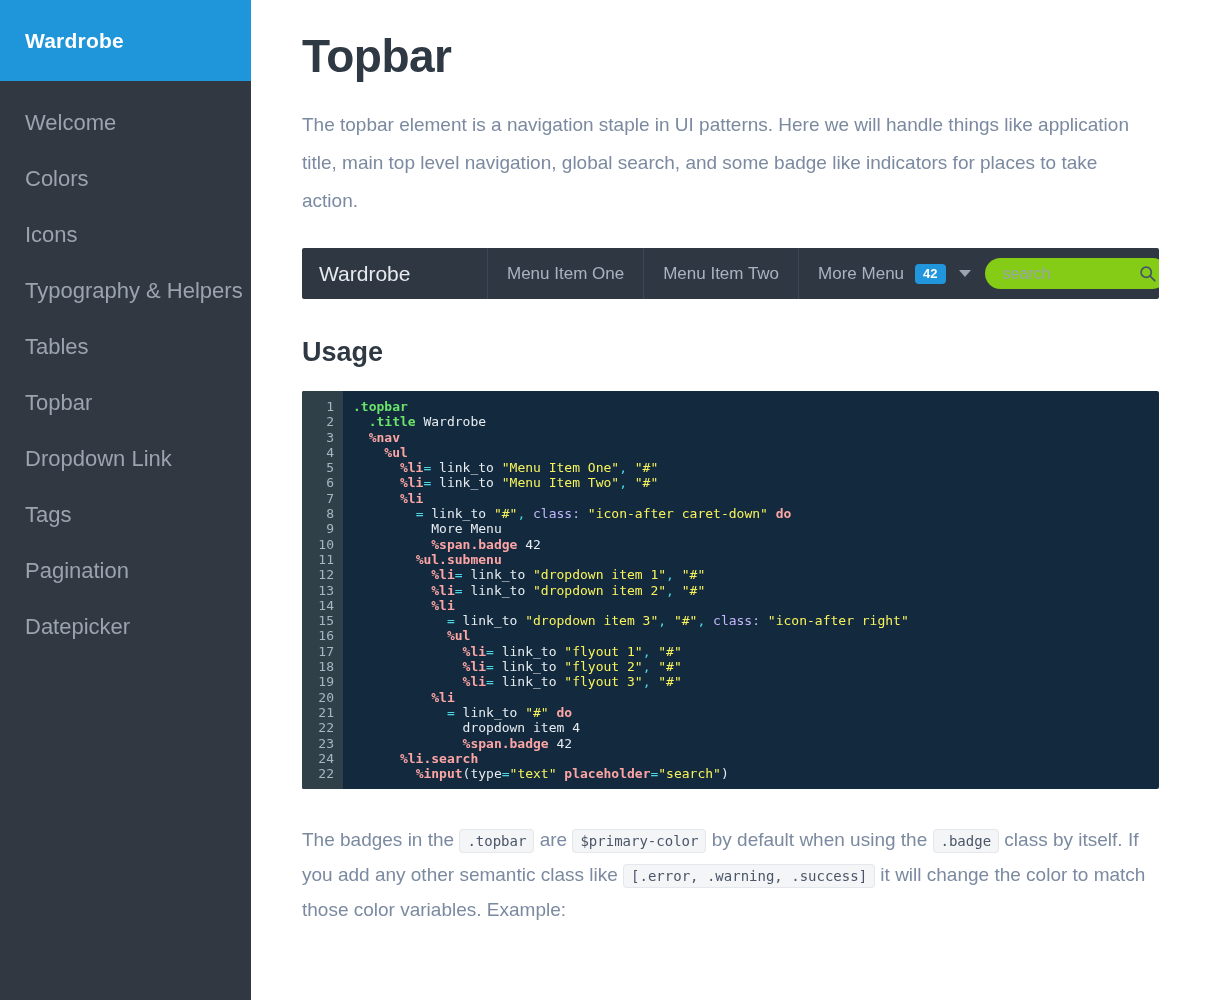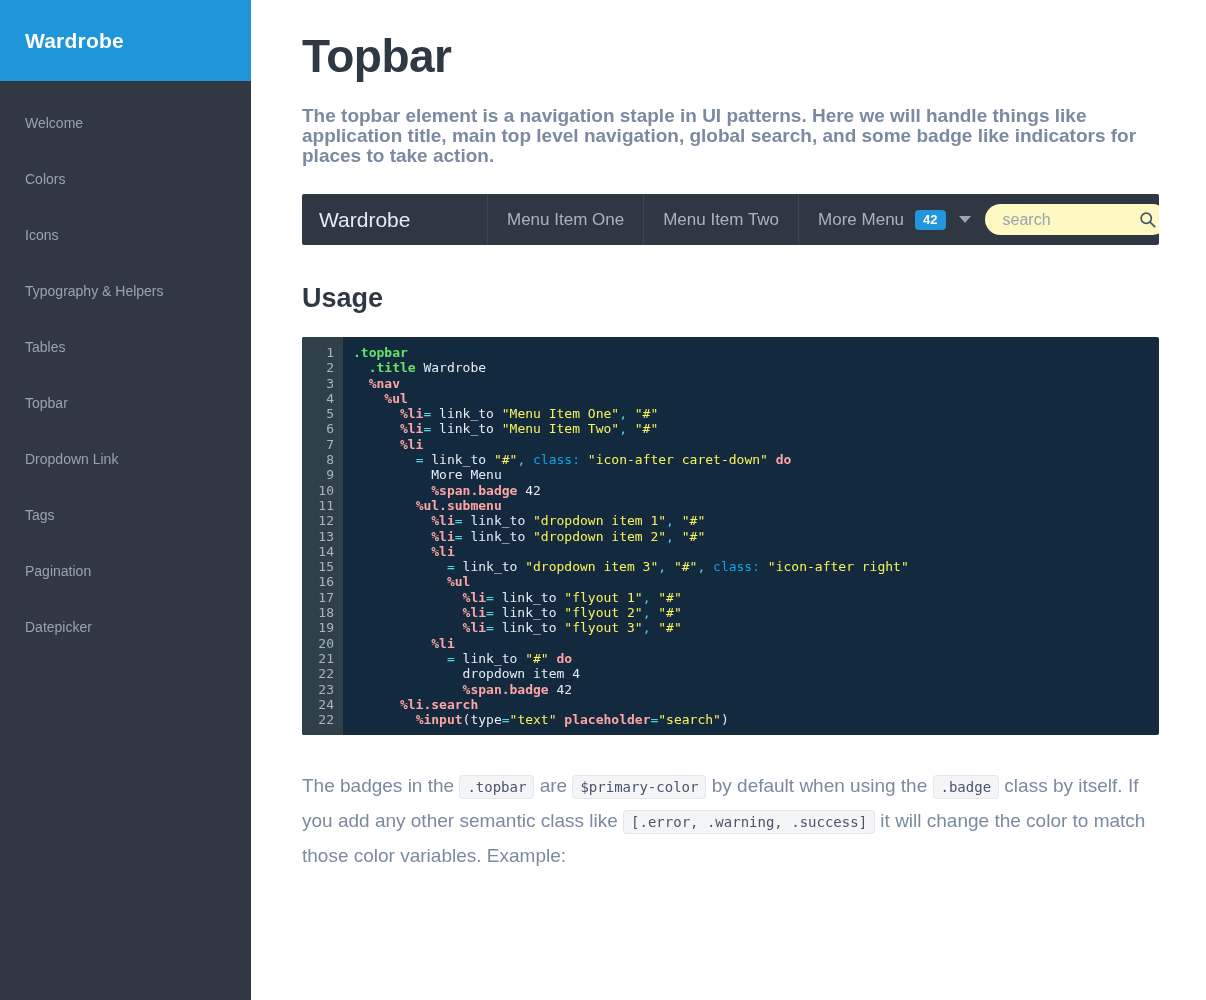--- a/index.html
+++ b/index.html
@@ -30,21 +30,21 @@
     color: #ffffff;
     font-size: 21px;
     font-weight: bold;
     letter-spacing: .2px;
   }
   .sidebar-nav { padding-top: 14px; }
   .sidebar-item {
     display: block;
     padding: 16px 25px 16px 25px;
     color: #9aa4b0;
-    font-size: 14px;
+    font-size: 22px;
     line-height: 24px;
     text-decoration: none;
     cursor: pointer;
     white-space: nowrap;
   }
 
   
   .main {
     flex: 1 1 auto;
     padding: 0;
@@ -60,24 +60,23 @@
     padding-top: 10px;
     font-size: 46px;
     line-height: 56px;
     font-weight: bold;
     color: #2f3943;
     letter-spacing: -.5px;
   }
   .intro {
     margin: 22px 0 0 0;
     font-size: 19px;
-    line-height: 20px;
+    line-height: 38px;
     color: #7b8aa0;
     max-width: 845px;
-    font-weight: bold;
   }
 
   
   .topbar-demo {
     margin-top: 28px;
     height: 51px;
     width: 857px;
     background: #2f3742;
     display: flex;
     align-items: stretch;
@@ -124,21 +123,21 @@
   }
   .tb-search {
     display: flex;
     align-items: center;
     margin-left: auto;
     padding-right: 11px;
   }
   .search-pill {
     display: flex;
     align-items: center;
-    background: #fef9c3;
+    background: #84cc16;
     border-radius: 999px;
     height: 31px;
     width: 183px;
     padding: 0 12px 0 16px;
   }
   .search-pill input {
     border: none;
     outline: none;
     background: transparent;
     font-family: "Liberation Sans", sans-serif;
@@ -184,21 +183,21 @@
     color: #e6ecf1;
     white-space: pre;
     overflow: hidden;
     flex: 1 1 auto;
   }
   .ln { display: block; height: 15.3px; }
   .k-green   { color: #6ae36a; font-weight: bold; }
   .k-orange  { color: #fca5a5; font-weight: bold; }
   .k-yellow  { color: #f7f35c; }
   .k-cyan    { color: #4fd6e3; }
-  .k-pink    { color: #0ea5e9; }
+  .k-pink    { color: #c4b5fd; }
   .k-plain   { color: #e6ecf1; }
 
   
   .outro {
     margin: 34px 0 0 0;
     font-size: 19px;
     line-height: 34px;
     color: #7b8aa0;
     max-width: 845px;
   }

